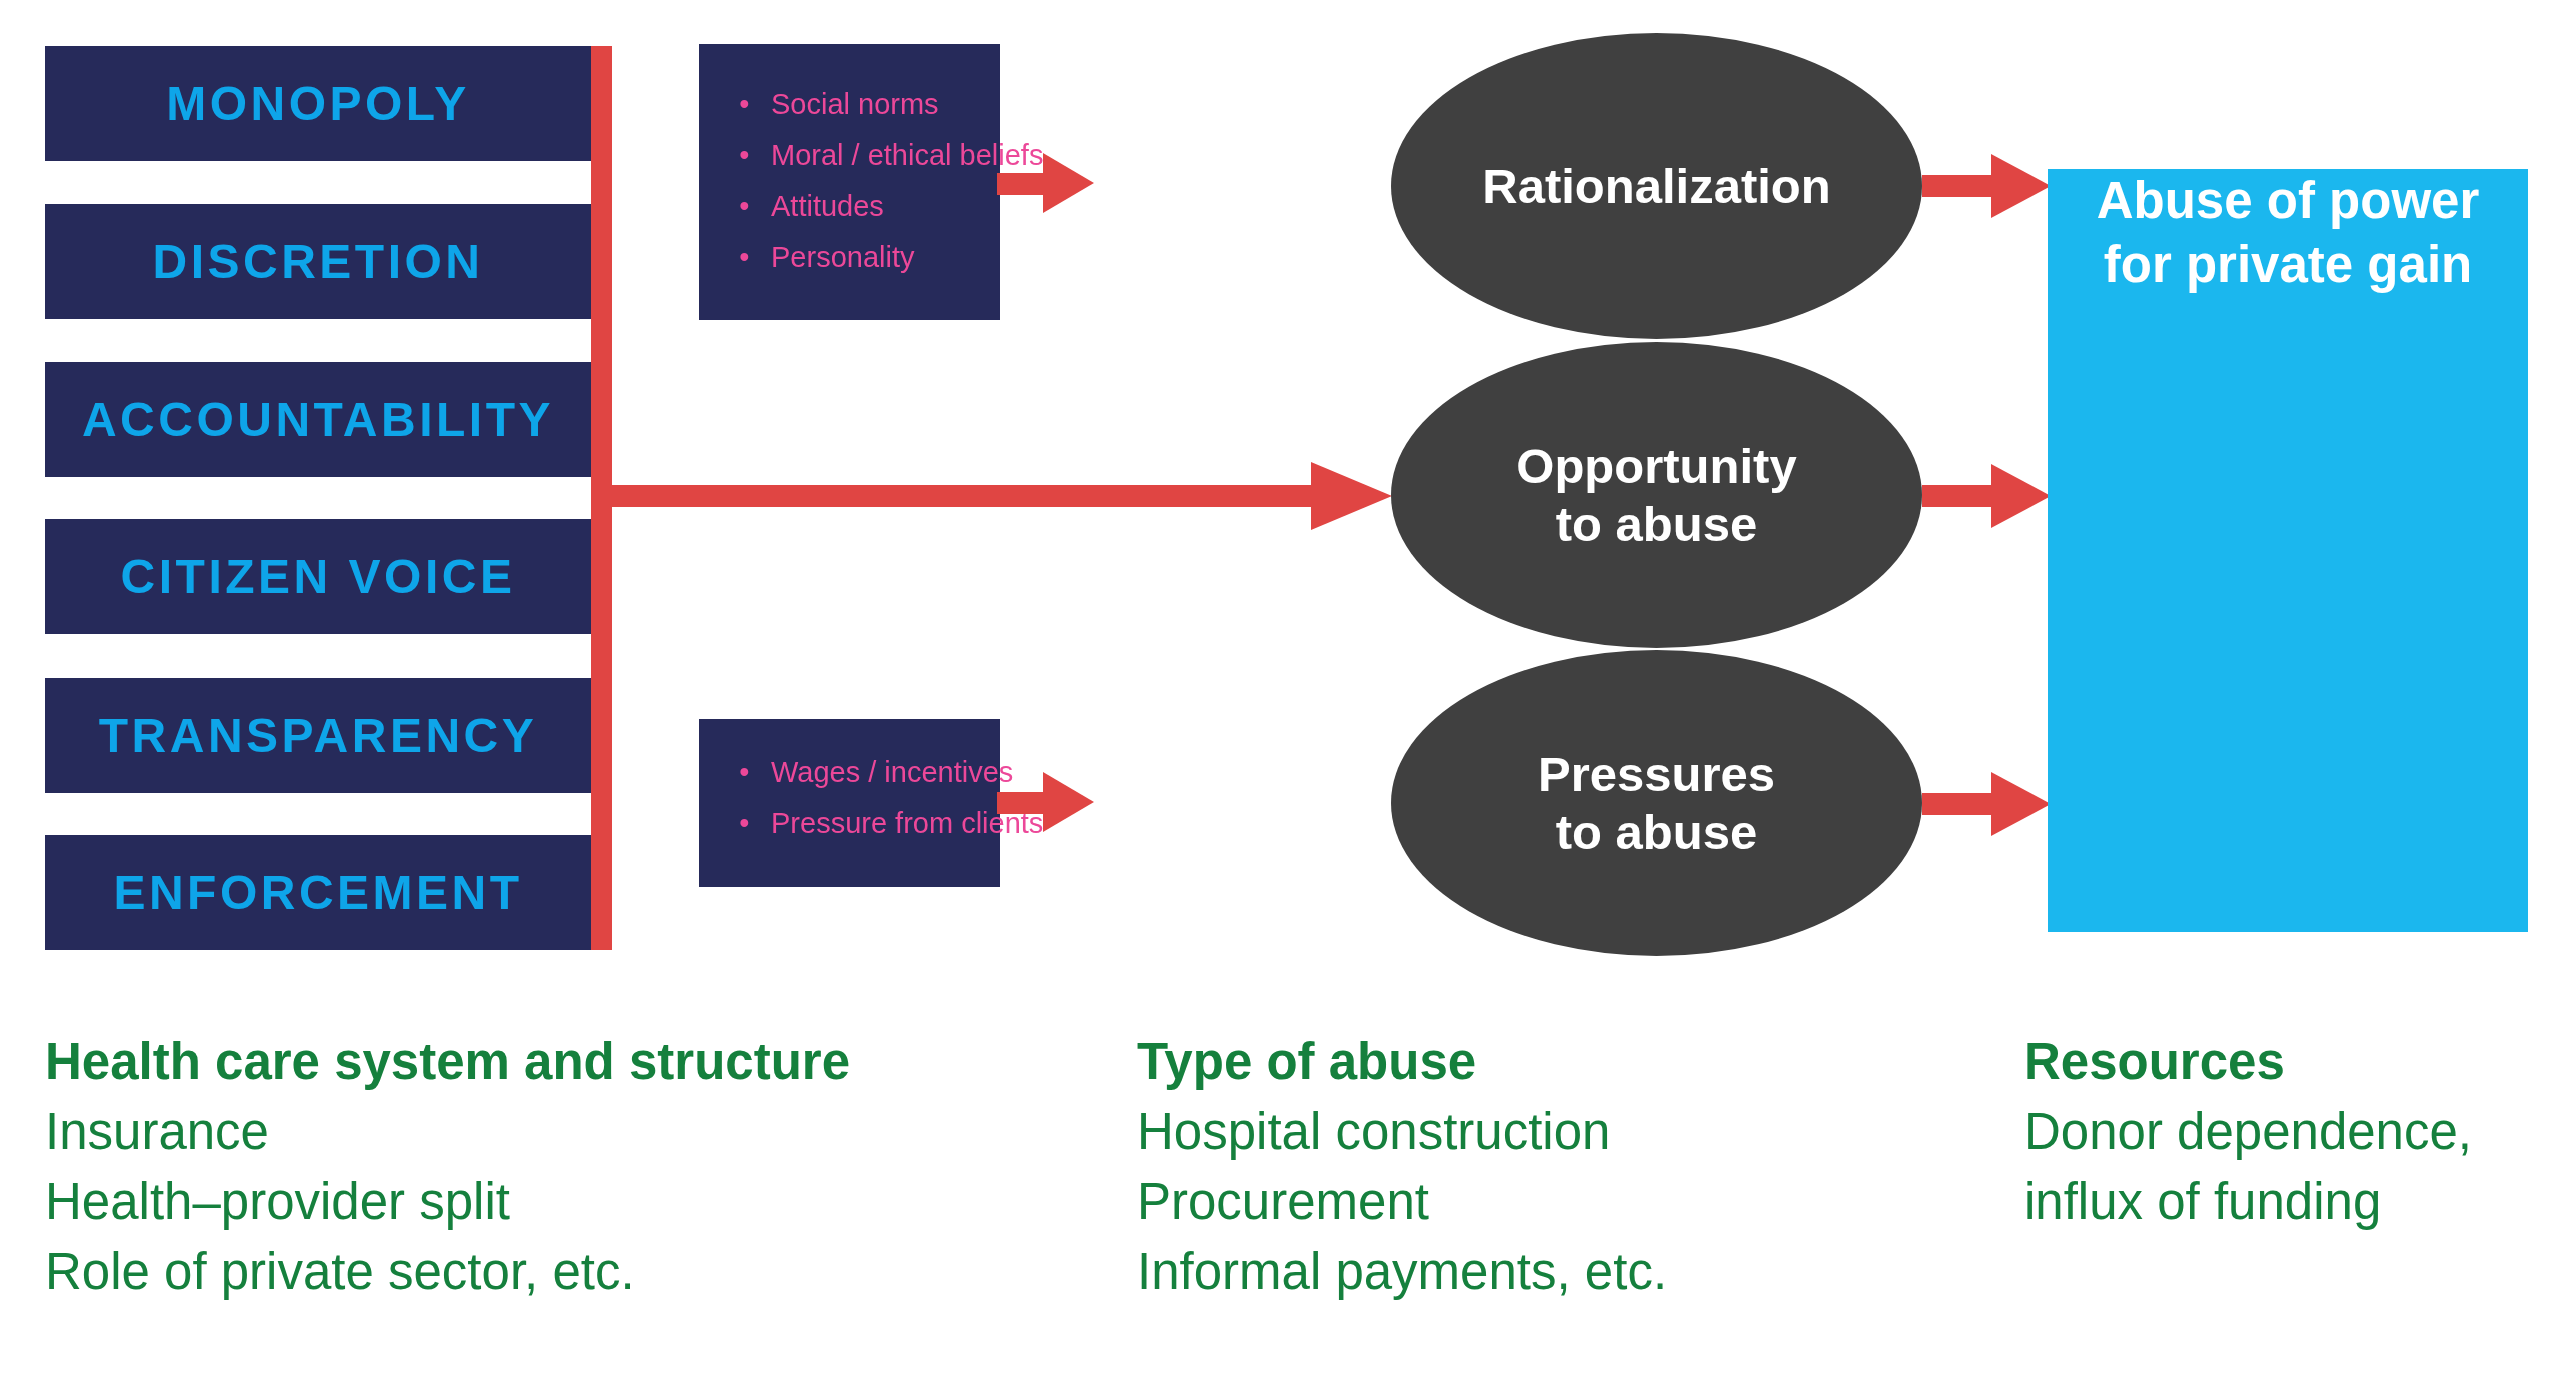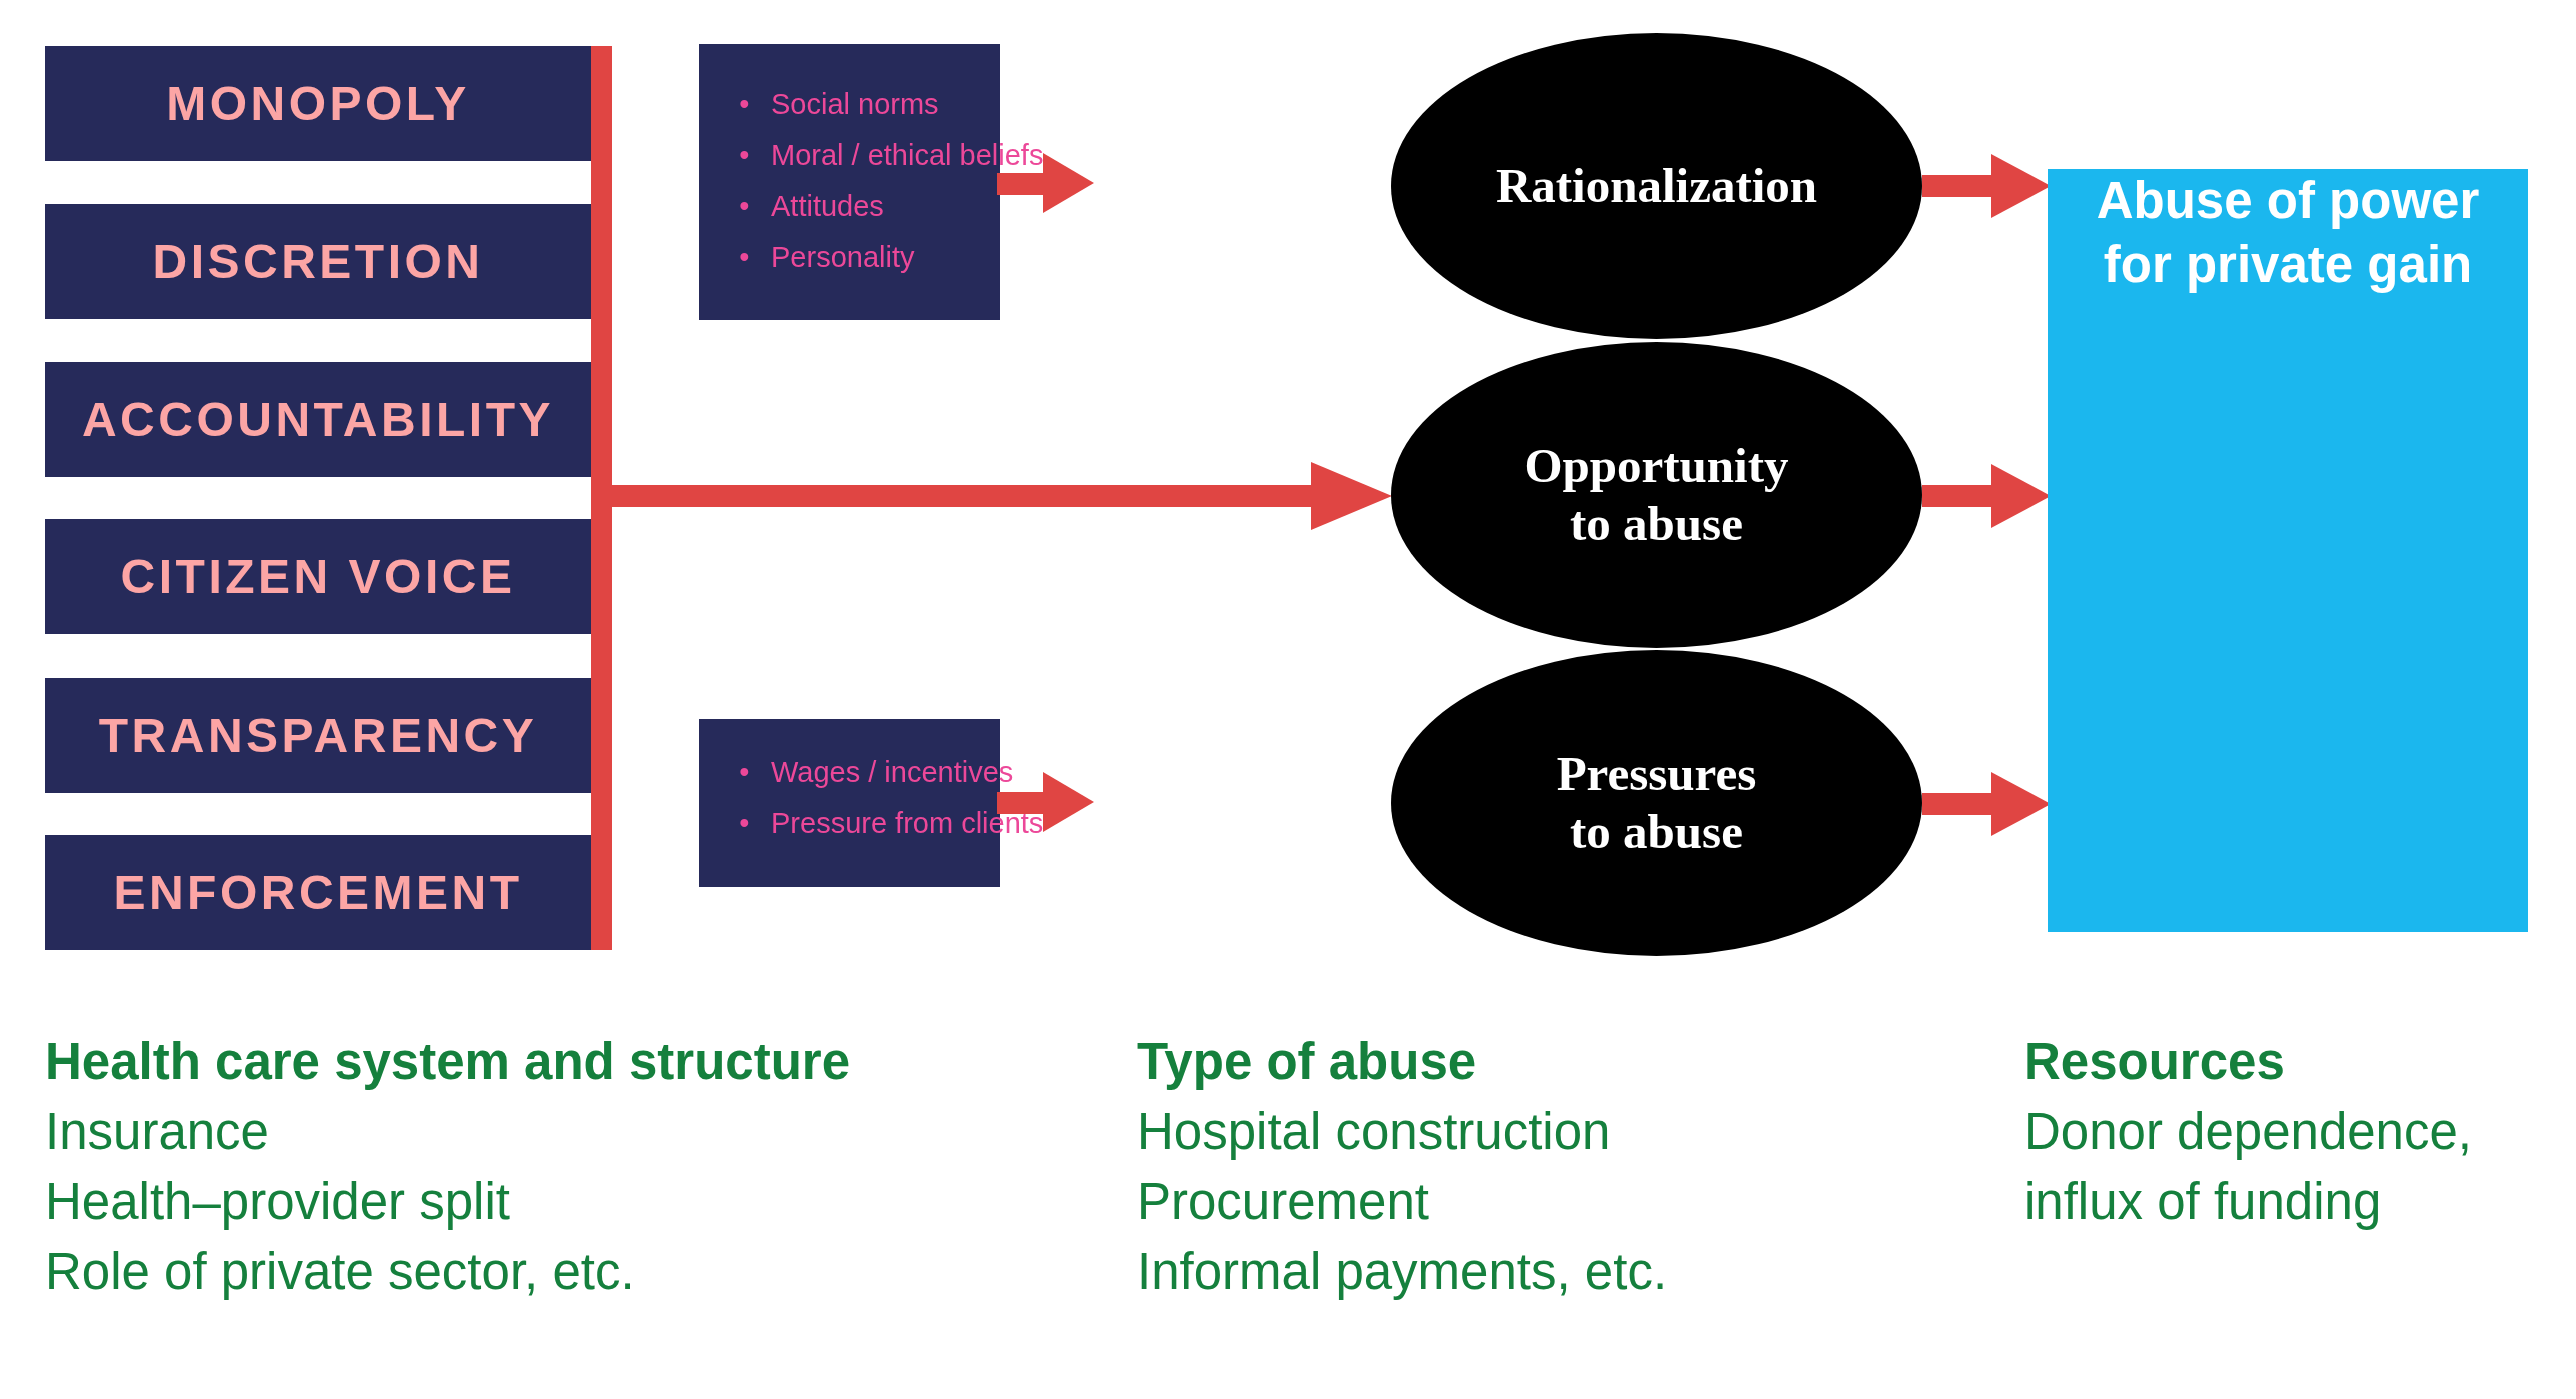--- a/index.html
+++ b/index.html
@@ -12,21 +12,21 @@
     overflow: hidden;
   }
 
   
   .sbox {
     position: absolute;
     left: 45px;
     width: 546px;
     height: 115px;
     background: #262a5a;
-    color: #fca5a5;
+    color: #0ea5e9;
     display: flex;
     align-items: center;
     justify-content: center;
     font-weight: bold;
     font-size: 48px;
     letter-spacing: 3.5px;
   }
   .s1 { top: 46px; }
   .s2 { top: 204px; }
   .s3 { top: 362px; }
@@ -94,32 +94,31 @@
     left: 5.3px;
     font-size: 29px;
   }
 
   
   .ellipse {
     position: absolute;
     left: 1391px;
     width: 531px;
     height: 306px;
-    background: #000000;
+    background: #404040;
     border-radius: 50%;
     color: #ffffff;
     display: flex;
     align-items: center;
     justify-content: center;
     text-align: center;
     font-weight: bold;
     font-size: 49px;
     line-height: 58px;
     white-space: pre-line;
-    font-family: Liberation Serif, serif;
   }
   .e1 { top: 33px; }
   .e2 { top: 342px; }
   .e3 { top: 650px; }
 
   
   .outcome {
     position: absolute;
     left: 2048px;
     top: 169px;

